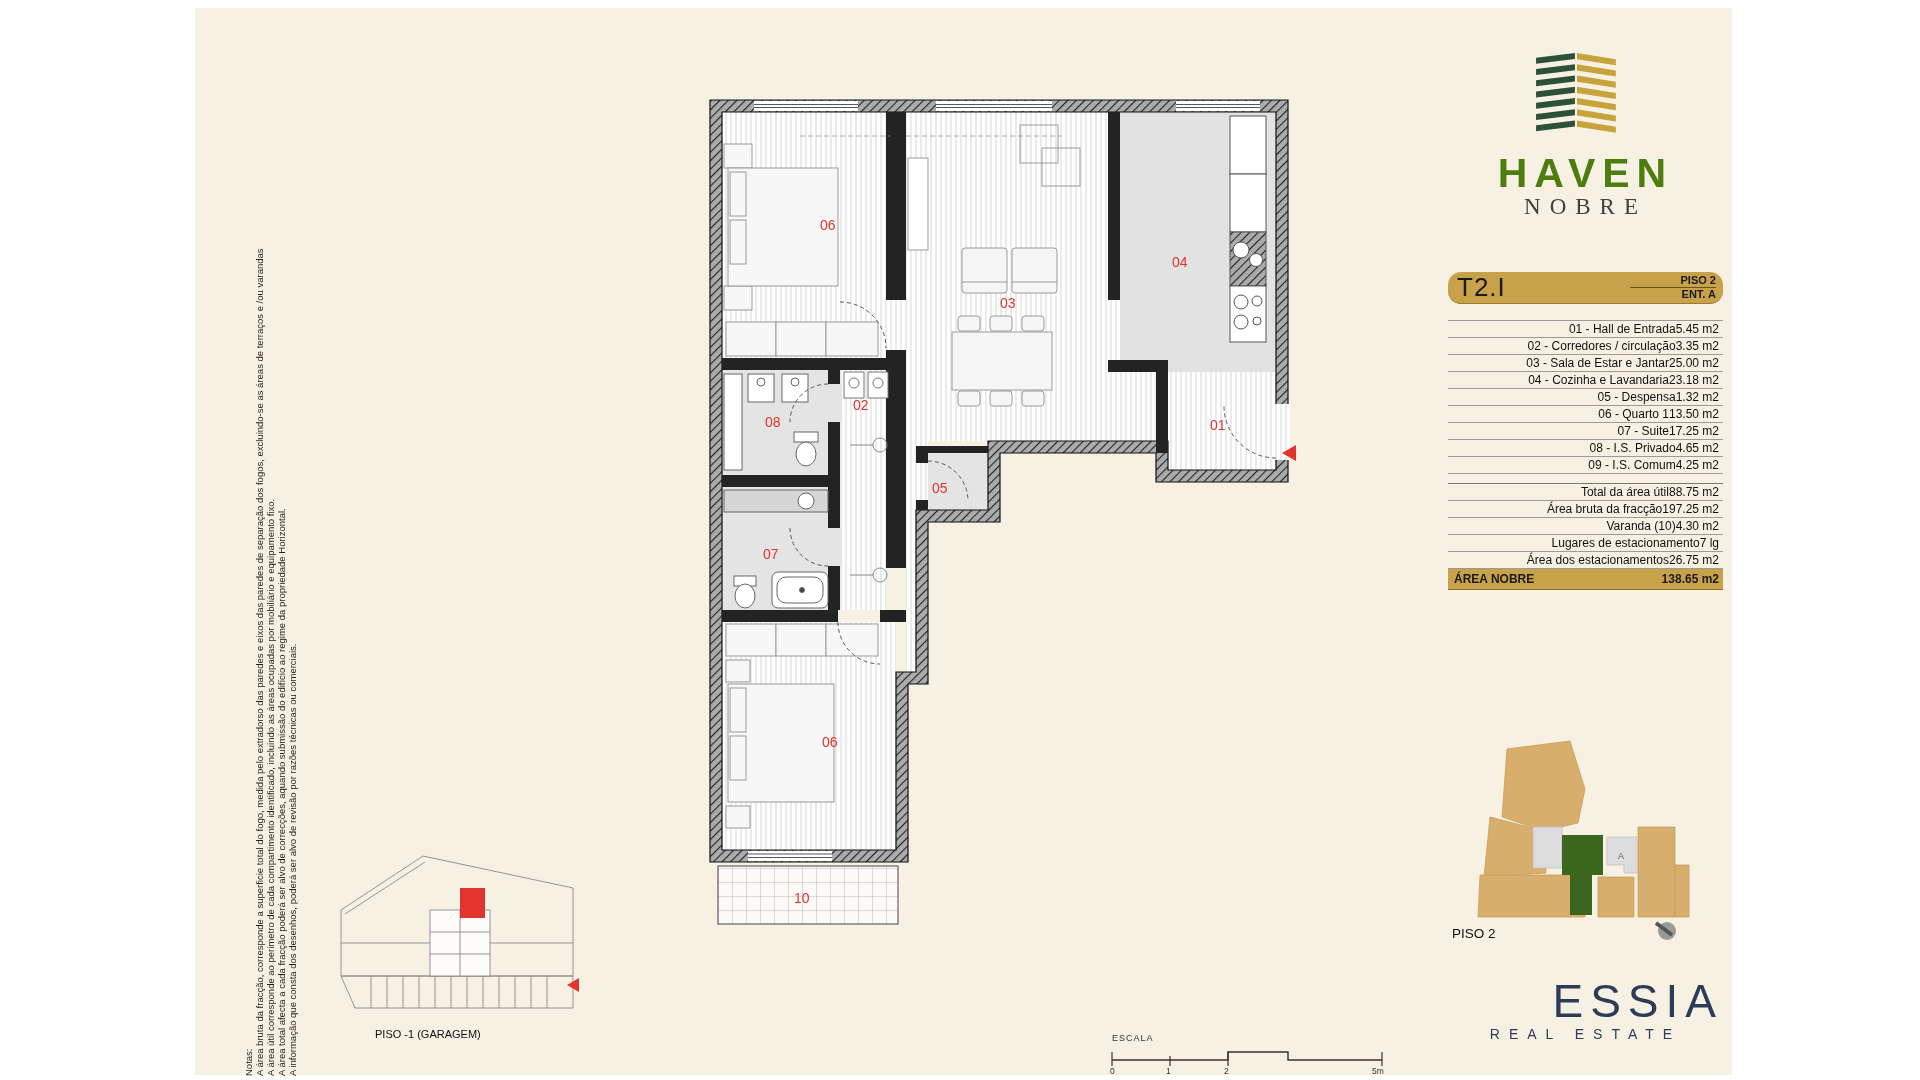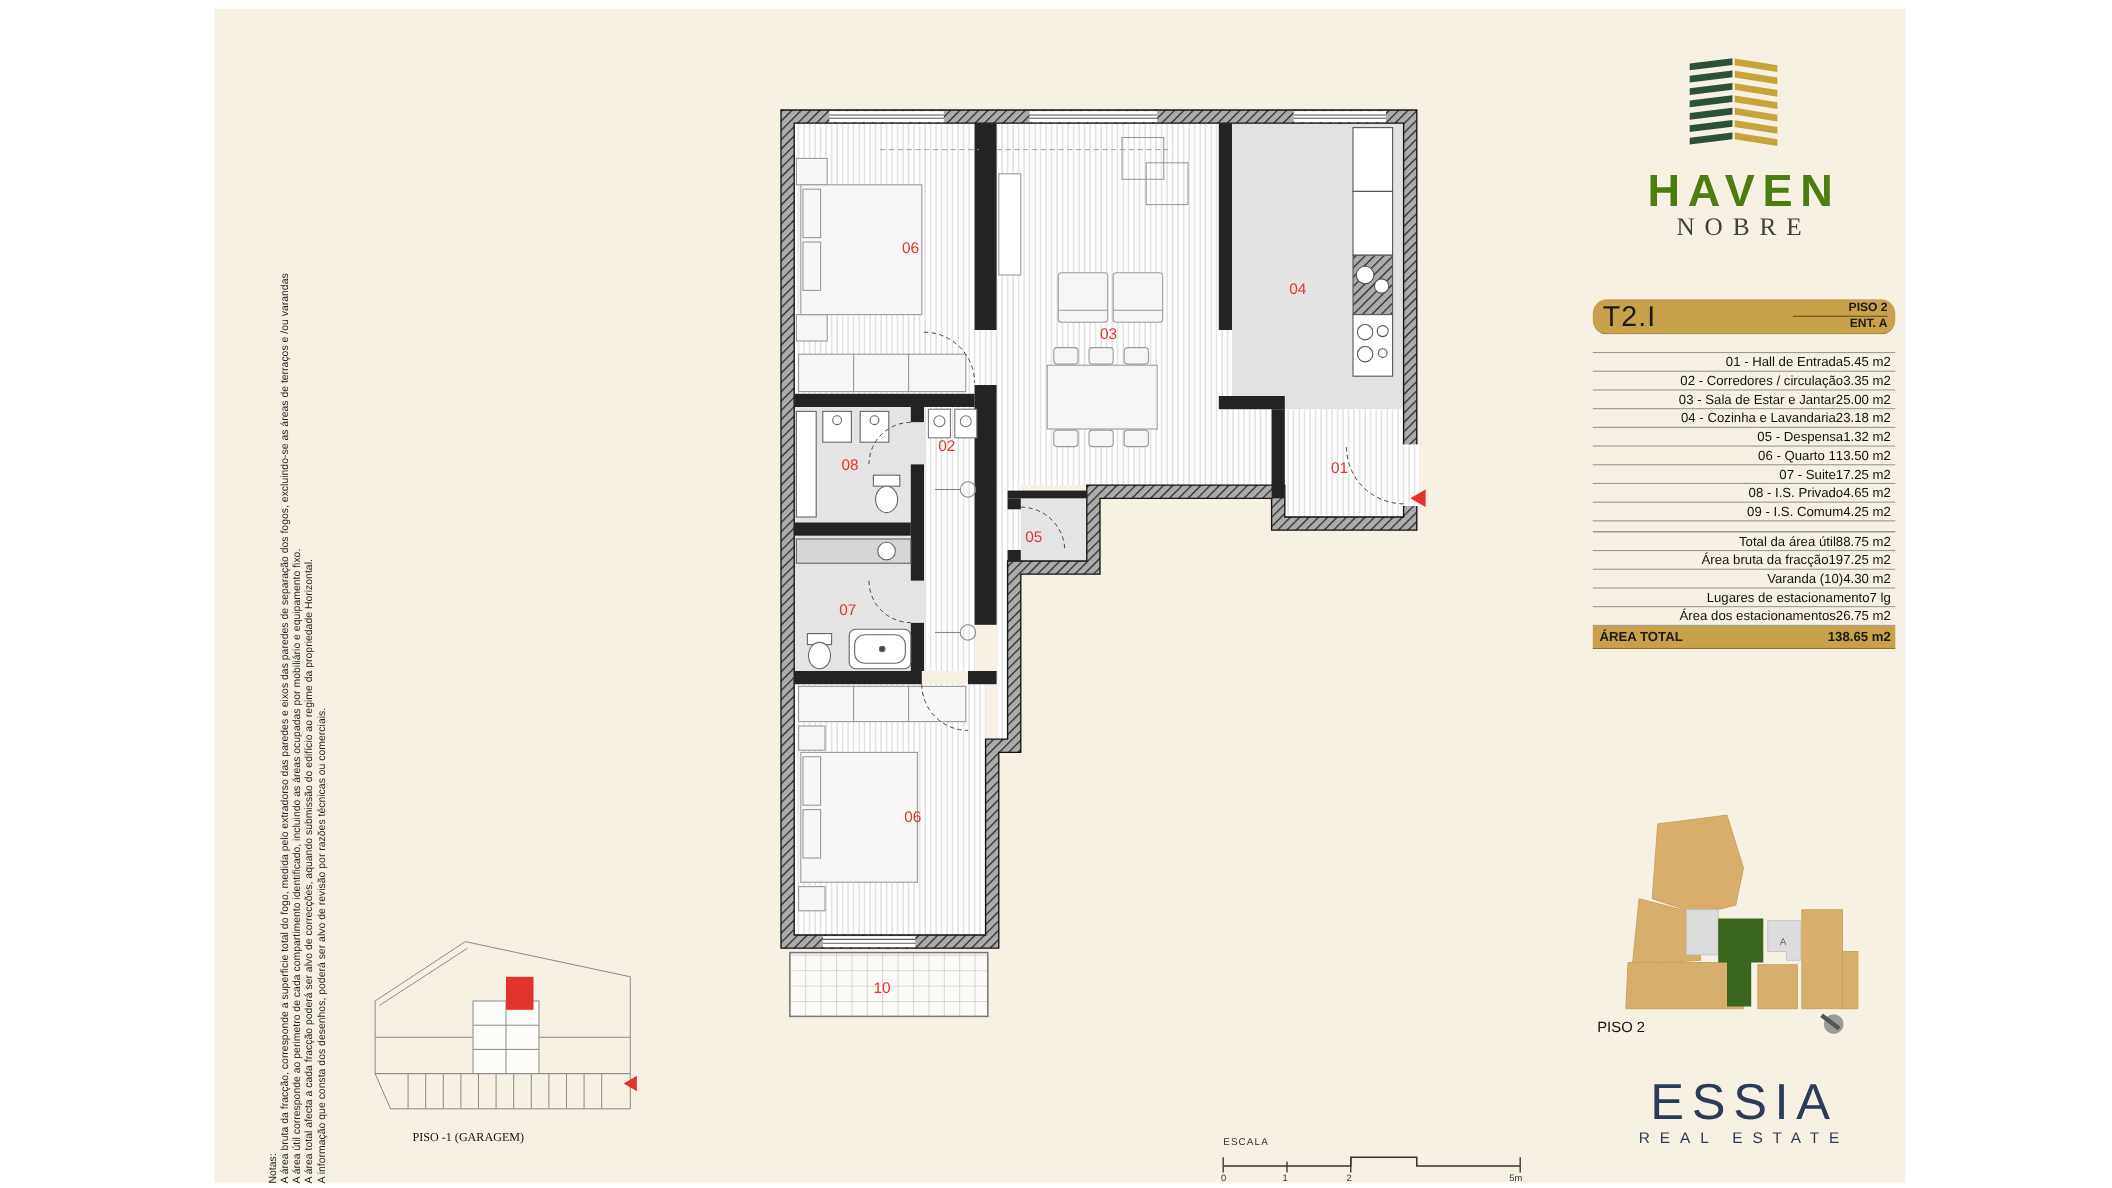--- a/index.html
+++ b/index.html
@@ -20,32 +20,32 @@
   .rooms-table{position:absolute;left:1448px;top:320px;width:275px;font-size:12px;color:#111;}
   .totals-table{position:absolute;left:1448px;top:483px;width:275px;font-size:12px;color:#111;}
   .trow{display:flex;justify-content:flex-end;align-items:center;height:16px;
     border-bottom:1px solid #9a9a9a;padding:0 4px 0 6px;}
   .rooms-table .trow:first-child{border-top:1px solid #9a9a9a;}
   .totals-table .trow:first-child{border-top:1px solid #777;}
   .grand-bar{position:absolute;left:1448px;top:569px;width:275px;height:21px;background:#c8a24b;
     border-bottom:1px solid #8f7022;display:flex;justify-content:space-between;align-items:center;
     padding:0 4px 0 6px;box-sizing:border-box;font-size:12px;font-weight:bold;color:#1a1a1a;}
   .piso-label{position:absolute;left:1452px;top:926px;font-size:13.5px;color:#111;}
-  .essia-word{position:absolute;left:1448px;top:974px;width:275px;text-align:center;
+  .essia-word{position:absolute;left:1448px;top:974px;width:275px;text-align:right;
     font-size:46px;letter-spacing:7px;color:#2c3b57;}
   .essia-sub{position:absolute;left:1448px;top:1026px;width:275px;text-align:center;
     font-size:14px;letter-spacing:9px;color:#2c3b57;}
 
   
   .notes{position:absolute;left:243px;top:1076px;width:1020px;
     transform:rotate(-90deg);transform-origin:0 0;
     font-size:9.5px;line-height:11px;color:#222;white-space:nowrap;}
 
   
-  .garage-label{position:absolute;left:375px;top:1028px;font-size:11px;color:#111;font-family:Liberation Serif, serif;}
+  .garage-label{position:absolute;left:375px;top:1028px;font-size:11px;color:#111;}
   .escala-title{position:absolute;left:1112px;top:1033px;font-size:9px;color:#333;letter-spacing:1px;}
 </style>
 </head>
 <body>
 
 <div class="sheet"></div>
 
 <div class="notes">
   <div>Notas:</div>
   <div>A área bruta da fracção, corresponde a superficie total do fogo, medida pelo extradorso das paredes e eixos das paredes de separação dos fogos, excluindo-se as áreas de terraços e /ou varandas</div>
@@ -375,21 +375,21 @@
     <span>Lugares de estacionamento</span>
       <span>7 lg</span>
   </div>
   <div class="trow">
     <span>Área dos estacionamentos</span>
       <span>26.75 m2</span>
   </div>
 </div>
 
 <div class="grand-bar">
-  <span>ÁREA TOTAL</span>
+  <span>ÁREA NOBRE</span>
   <span>138.65 m2</span>
 </div>
 
 <svg class="abs" style="left:1452px;top:737px" width="240" height="205" viewBox="0 0 240 205">
   <g stroke="#c7a058" stroke-width="0.8">
     <polygon points="55,12 118,4 133,52 126,86 92,94 50,80" fill="#d8ae6c"></polygon>
     <polygon points="38,80 92,94 94,136 32,140" fill="#d8ae6c"></polygon>
     <polygon points="28,138 133,138 133,180 26,180" fill="#d8ae6c"></polygon>
     <polygon points="146,140 182,140 182,180 146,180" fill="#d8ae6c"></polygon>
     <polygon points="186,90 223,90 223,180 186,180" fill="#d8ae6c"></polygon>

